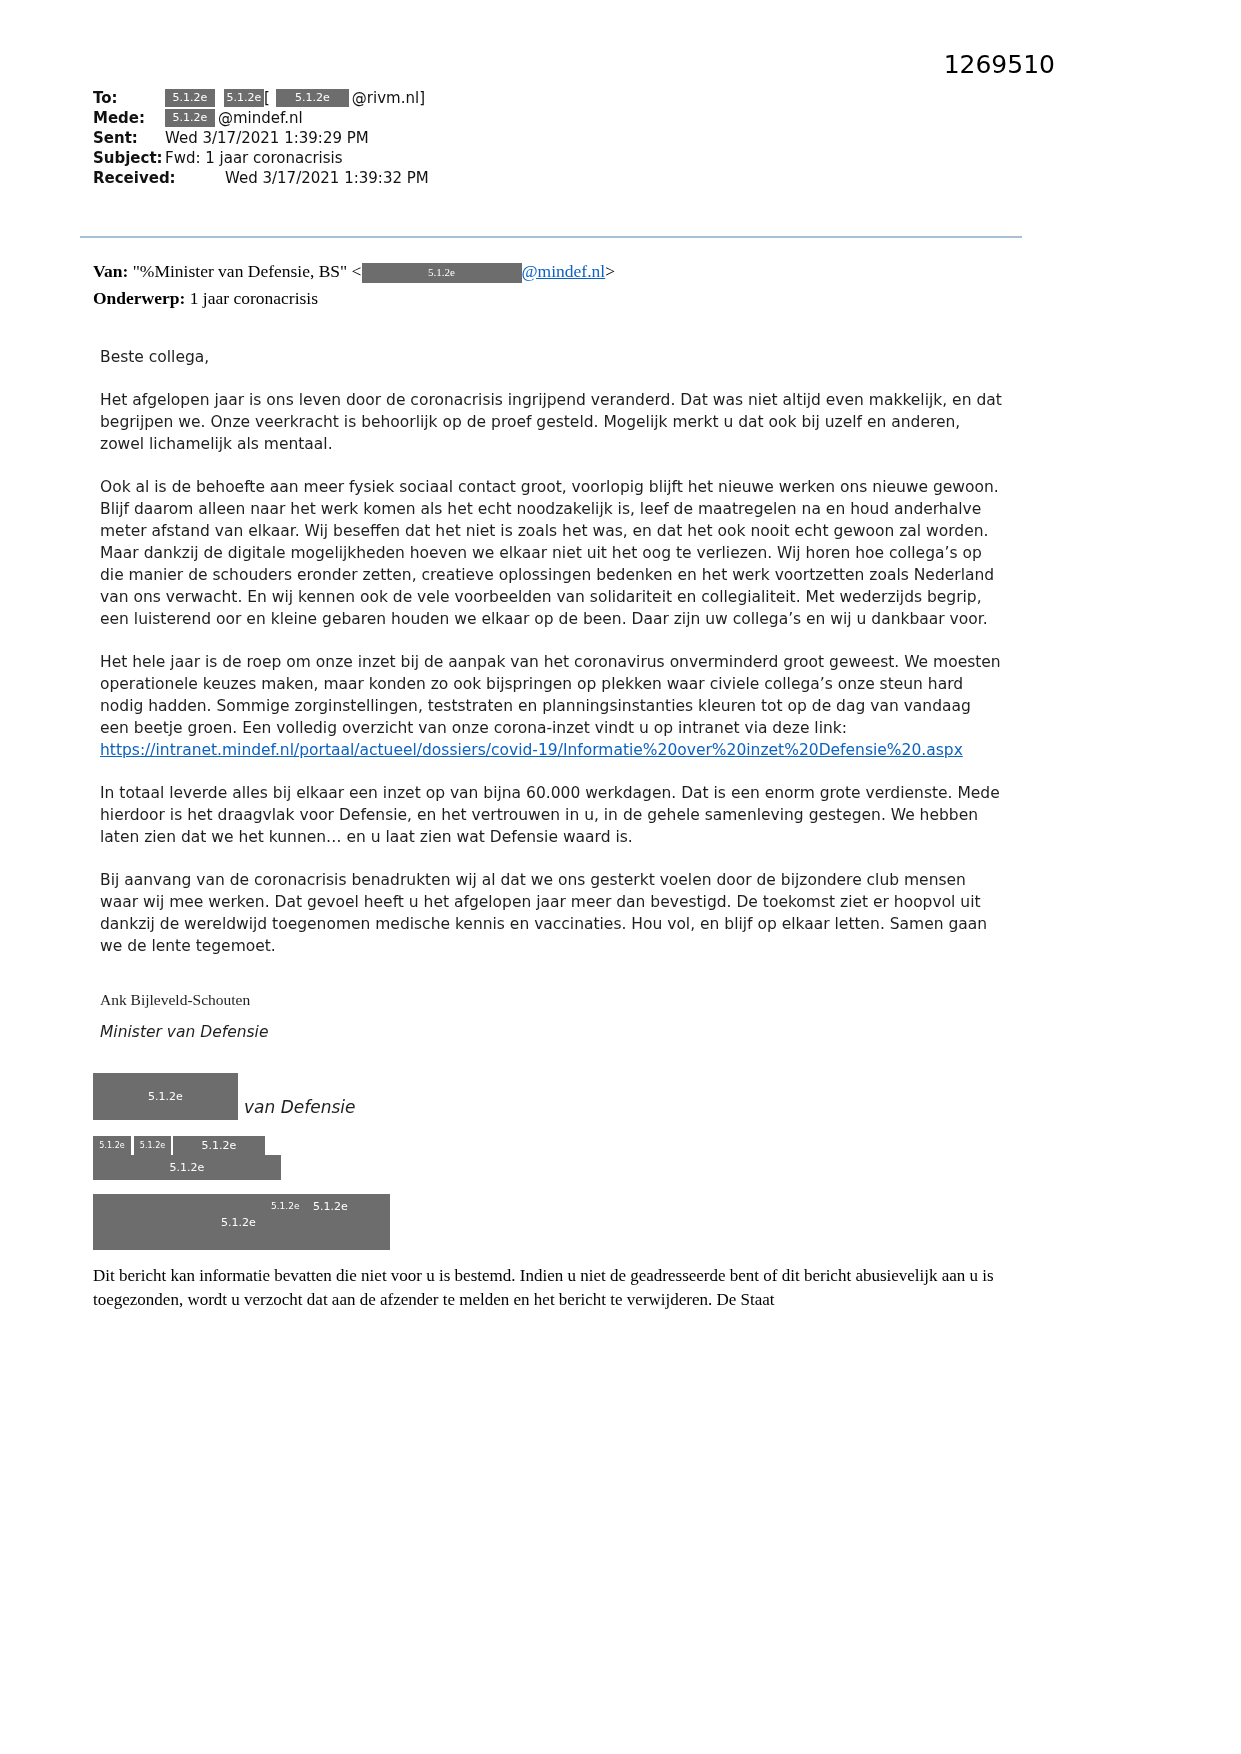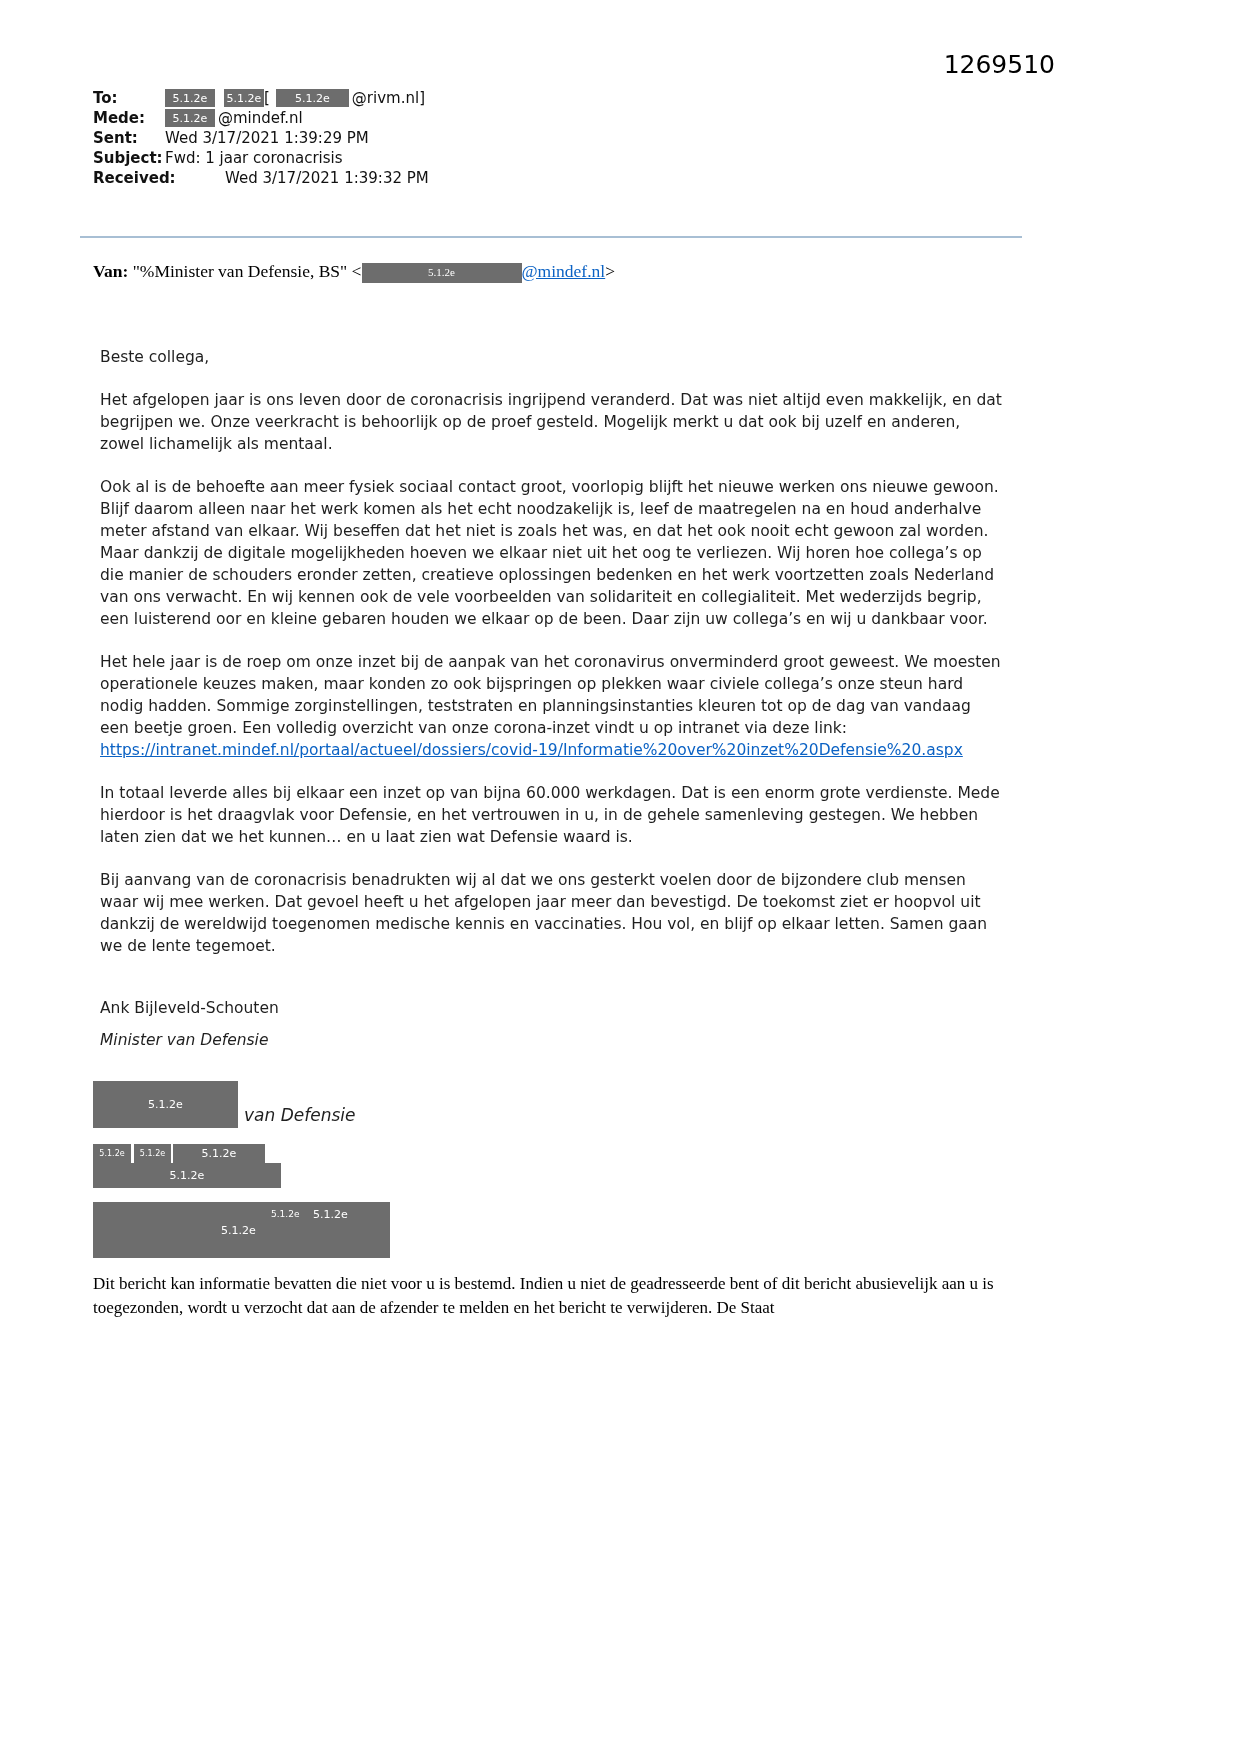--- a/index.html
+++ b/index.html
@@ -26,21 +26,21 @@
     color:#000;
   }
   
   .email-header{
     position:absolute;
     top:88px;
     left:93px;
     font-size:15px;
     color:#111;
   }
-  .hrow{display:flex;align-items:flex-end;min-height:19px;margin-bottom:1px;}
+  .hrow{display:flex;align-items:center;min-height:19px;margin-bottom:1px;}
   .hlabel{font-weight:bold;width:72px;flex:0 0 72px;}
   .hval{display:flex;align-items:center;white-space:nowrap;}
   .indent72{padding-left:60px;}
   
   .redact{
     display:inline-flex;
     align-items:center;
     justify-content:center;
     background:var(--redaction_bg);
     color:#fff;
@@ -82,21 +82,21 @@
   .email-body{
     position:absolute;
     top:346px;
     left:100px;
     width:902px;
     font-size:15.5px;
     line-height:22px;
     color:#1f1f1f;
   }
   .email-body p{margin:0 0 21px 0;overflow-wrap:anywhere;}
-  .sig-name{margin-top:40px;}
+  .sig-name{margin-top:32px;font-family:Liberation Serif, serif;}
   .sig-title{font-style:italic;margin-top:10px;}
   
   .logo-row{margin:30px 0 0 -7px;display:flex;align-items:flex-end;}
   .logo-box{width:145px;height:47px;font-size:11px;}
   .logo-caption{font-style:italic;font-size:17px;margin:0 16px 2px 6px;}
   .addr-redactions{margin:16px 0 0 -7px;}
   .addr-row1{display:flex;}
   .r1a{width:38px;height:19px;font-size:8px;}
   .r1b{width:37px;height:19px;font-size:8px;margin-left:3px;}
   .r1c{width:92px;height:19px;font-size:11px;margin-left:2px;}
@@ -171,20 +171,24 @@
 
   <hr class="separator">
 
   <div class="fwd-header">
     <div>
       <b>Van:</b>
       <span>"%Minister van Defensie, BS" &lt;</span><span class="redact w160">
           <span>5.1.2e</span>
         </span><a class="link">@mindef.nl</a><span>&gt;</span>
     </div>
+    <div>
+      <b>Onderwerp:</b>
+      <span>1 jaar coronacrisis</span>
+    </div>
   </div>
 
   <div class="email-body">
     <p>Beste collega,</p>
     <p>Het afgelopen jaar is ons leven door de coronacrisis ingrijpend veranderd. Dat was niet altijd even makkelijk, en dat begrijpen we. Onze veerkracht is behoorlijk op de proef gesteld. Mogelijk merkt u dat ook bij uzelf en anderen, zowel lichamelijk als mentaal.</p>
     <p>Ook al is de behoefte aan meer fysiek sociaal contact groot, voorlopig blijft het nieuwe werken ons nieuwe gewoon. Blijf daarom alleen naar het werk komen als het echt noodzakelijk is, leef de maatregelen na en houd anderhalve meter afstand van elkaar. Wij beseffen dat het niet is zoals het was, en dat het ook nooit echt gewoon zal worden. Maar dankzij de digitale mogelijkheden hoeven we elkaar niet uit het oog te verliezen. Wij horen hoe collega’s op die manier de schouders eronder zetten, creatieve oplossingen bedenken en het werk voortzetten zoals Nederland van ons verwacht. En wij kennen ook de vele voorbeelden van solidariteit en collegialiteit. Met wederzijds begrip, een luisterend oor en kleine gebaren houden we elkaar op de been. Daar zijn uw collega’s en wij u dankbaar voor.</p>
     <p><span>Het hele jaar is de roep om onze inzet bij de aanpak van het coronavirus onverminderd groot geweest. We moesten operationele keuzes maken, maar konden zo ook bijspringen op plekken waar civiele collega’s onze steun hard nodig hadden. Sommige zorginstellingen, teststraten en planningsinstanties kleuren tot op de dag van vandaag een beetje groen. Een volledig overzicht van onze corona-inzet vindt u op intranet via deze link: </span><a class="link">https://intranet.mindef.nl/portaal/actueel/dossiers/covid-19/Informatie%20over%20inzet%20Defensie%20.aspx</a></p>
     <p>In totaal leverde alles bij elkaar een inzet op van bijna 60.000 werkdagen. Dat is een enorm grote verdienste. Mede hierdoor is het draagvlak voor Defensie, en het vertrouwen in u, in de gehele samenleving gestegen. We hebben laten zien dat we het kunnen… en u laat zien wat Defensie waard is.</p>
     <p>Bij aanvang van de coronacrisis benadrukten wij al dat we ons gesterkt voelen door de bijzondere club mensen waar wij mee werken. Dat gevoel heeft u het afgelopen jaar meer dan bevestigd. De toekomst ziet er hoopvol uit dankzij de wereldwijd toegenomen medische kennis en vaccinaties. Hou vol, en blijf op elkaar letten. Samen gaan we de lente tegemoet.</p>
 

